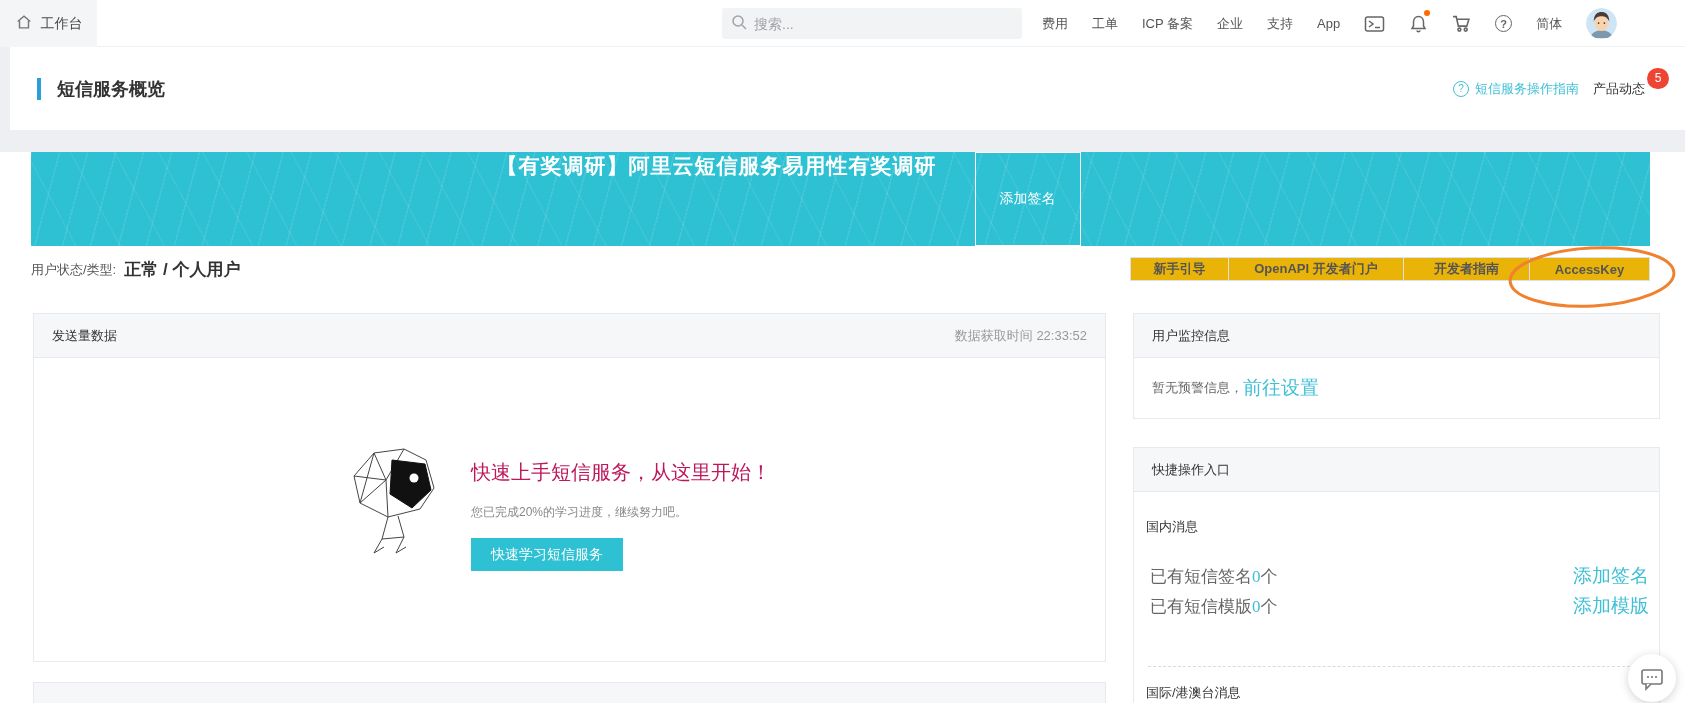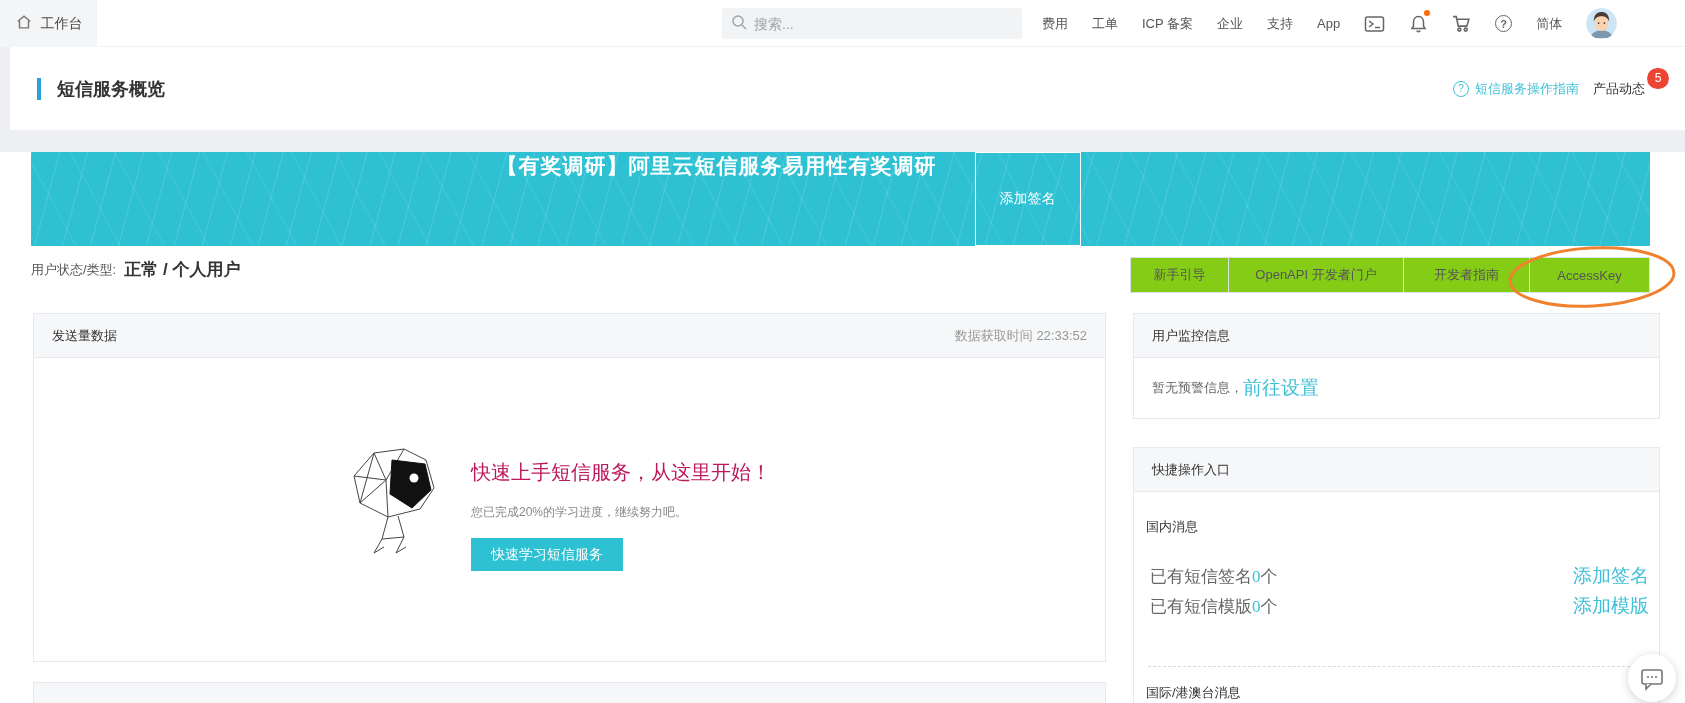--- a/index.html
+++ b/index.html
@@ -54,22 +54,22 @@
             display:flex; justify-content:center; padding-right:104px; }
   .banner-text { color:#fff; font-size:21px; font-weight:bold; letter-spacing:1px; }
   .banner-btn { margin-left:38px; border:1px solid #fff; color:#fff; background:transparent;
                 font-size:14px; padding:5px 24px; cursor:pointer;
                 font-family:"Liberation Sans","DejaVu Sans",sans-serif; }
   
   .status-row { position:absolute; left:31px; top:258px; display:flex; align-items:center; }
   .status-label { font-size:13px; color:#555; }
   .status-value { font-size:17px; font-weight:bold; color:#333; margin-left:8px; }
   .btn-group { position:absolute; left:1130px; top:257px; height:40px; display:flex; z-index:5; }
-  .group-btn { height:36px; background:#84cc16; border:1px solid #dde0e4; color:#555; font-size:13px;
-               cursor:pointer; margin-left:-1px; font-family:"Liberation Sans","DejaVu Sans",sans-serif; }
+  .group-btn { height:24px; background:#eab308; border:1px solid #dde0e4; color:#555; font-size:13px;
+               cursor:pointer; margin-left:-1px; font-family:"Liberation Sans","DejaVu Sans",sans-serif;font-weight:bold; }
   .gb-1 { width:99px; margin-left:0; } .gb-2 { width:176px; } .gb-3 { width:127px; } .gb-4 { width:121px; }
   .annotation { position:absolute; left:1506px; top:244px; z-index:6; pointer-events:none; }
   
   .card { position:absolute; background:#fff; border:1px solid #e7e9ec; }
   .card-header { height:44px; background:#f6f7f9; border-bottom:1px solid #e7e9ec;
                  display:flex; align-items:center; justify-content:space-between; padding:0 18px; }
   .card-title { font-size:13px; color:#333; }
   .card-time { font-size:13px; color:#999; }
   .send-card { left:33px; top:313px; width:1073px; height:349px; }
   .robot { position:absolute; left:312px; top:133px; }

